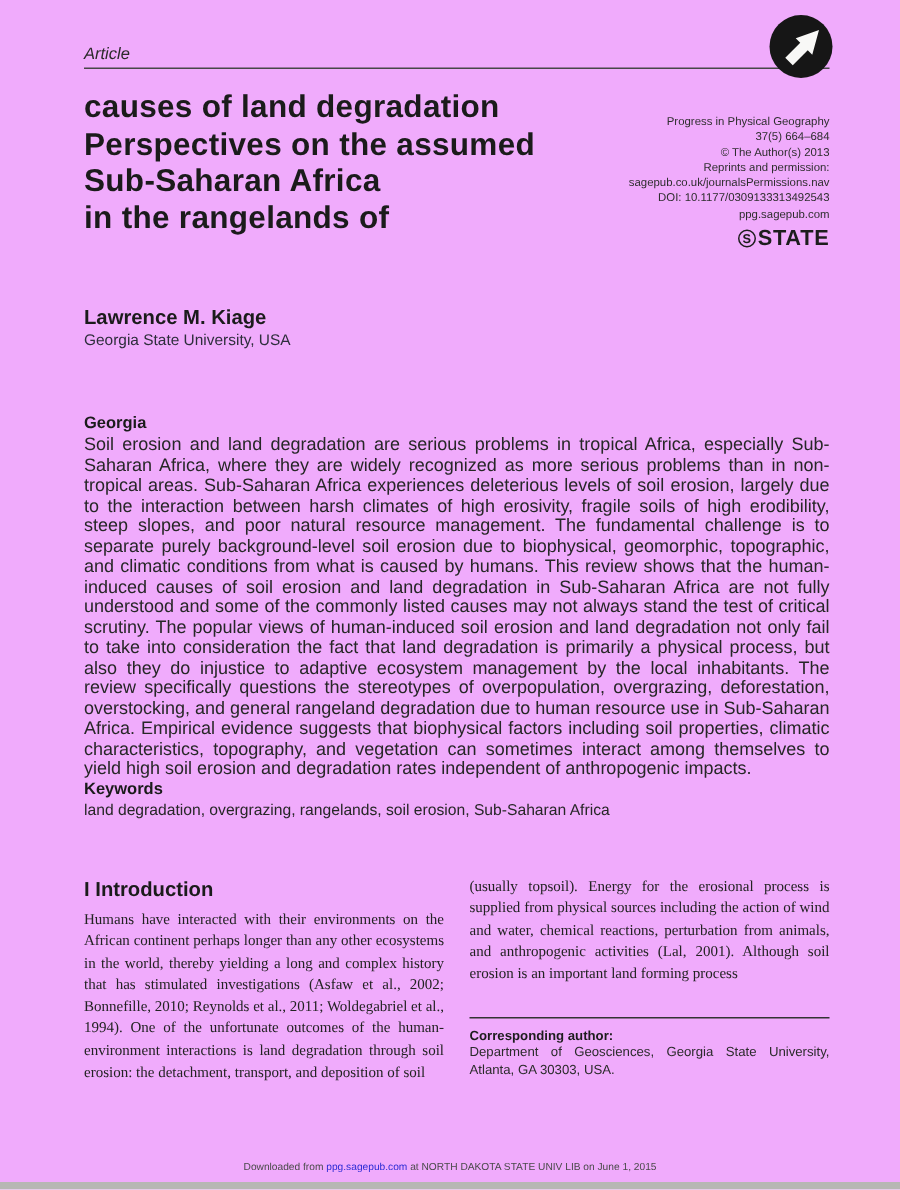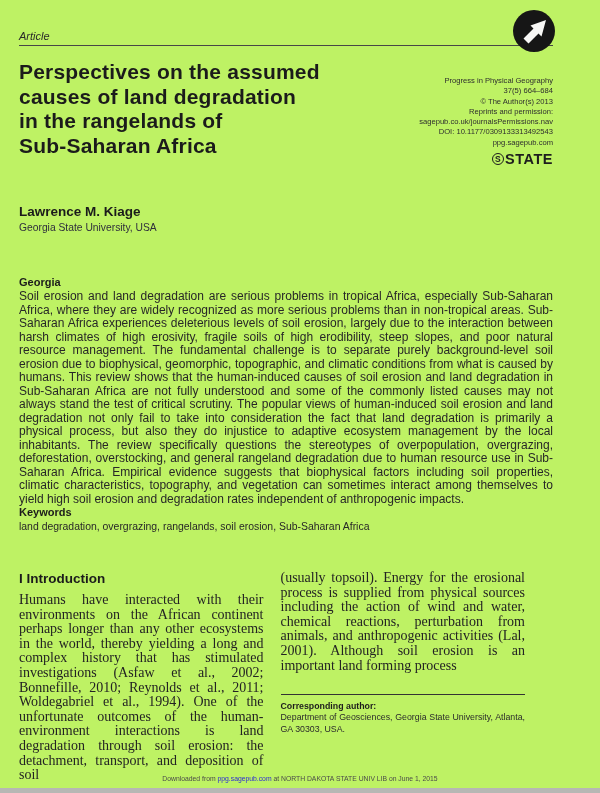--- a/index.html
+++ b/index.html
@@ -1,25 +1,25 @@
 <!DOCTYPE html>
 <html><head>
 <meta charset="utf-8">
 <style>
   * { margin:0; padding:0; box-sizing:border-box; }
   html,body { background:#e9e9e7; }
   .page {
     position:relative;
     width:600px; height:793px;
     margin:0 auto;
-    background:#bef264;
+    background:#f0abfc;
     font-family:"Liberation Sans", sans-serif;
     color:#262626;
     overflow:hidden;
-    padding:30px 47px 0 19px;
+    padding:30px 47px 0 56px;
   }
   .kicker { font-style:italic; font-size:11px; color:#2a2a2a; }
   .top-rule { border-bottom:1.6px solid #474747; margin-top:3px; }
 
   .logo-circle { position:absolute; top:9px; right:44px; width:44px; height:44px; }
 
   .masthead { position:relative; margin-top:14px; }
   .title { font-weight:bold; font-size:21px; line-height:24.5px; color:#1b1b1b; letter-spacing:0.2px; max-width:330px; }
   .journal-info { position:absolute; top:16px; right:0; text-align:right; font-size:7.6px; line-height:10.3px; color:#2e2e2e; }
   .sage-logo { margin-top:5px; font-size:14.5px; font-weight:600; letter-spacing:0.5px; color:#1d1d1d; display:flex; justify-content:flex-end; align-items:center; gap:1px; }
@@ -32,21 +32,21 @@
   .abstract { margin-top:43px; }
   .block-heading { font-weight:bold; font-size:11px; color:#1b1b1b; }
   .abstract-text { margin-top:2px; font-size:12px; line-height:13.5px; text-align:justify; color:#272727; }
 
   .keywords { }
   .keywords-text { margin-top:3px; font-size:10.45px; color:#272727; }
 
   .columns { margin-top:39px; display:flex; gap:17px; }
   .col { width:244.5px; }
   .section-heading { font-weight:bold; font-size:13.5px; color:#1b1b1b; margin-bottom:7px; }
-  .body-text { font-family:"Liberation Serif", serif; font-size:14px; line-height:14.6px; text-align:justify; color:#232323; }
+  .body-text { font-family:"Liberation Serif", serif; font-size:10px; line-height:14.6px; text-align:justify; color:#232323; }
 
   .corr { margin-top:21px; border-top:1.1px solid #333; padding-top:6px; }
   .corr-heading { font-weight:bold; font-size:8.8px; color:#1d1d1d; }
   .corr-text { font-size:8.8px; line-height:11.4px; color:#2b2b2b; text-align:justify; margin-top:1px; }
 
   .footer { position:absolute; left:0; right:0; bottom:11px; text-align:center; font-size:6.8px; color:#4a4a4a; }
   .footer a { color:#2b2bd4; text-decoration:none; }
   .bottom-strip { position:absolute; left:0; right:0; bottom:0; height:5px; background:#b7b7b4; }
 </style>
 </head>
@@ -59,24 +59,24 @@
 
   <div class="logo-circle">
     <svg width="44" height="44" viewBox="0 0 44 44">
       <circle cx="22" cy="22" r="21" fill="#161616"></circle>
       <polygon fill="#f8f8f6" points="11.5,29.5 21.5,19.5 18.5,16.5 34,11 29.5,27.5 26.5,24.5 16.5,34.5"></polygon>
     </svg>
   </div>
 
   <div class="masthead">
     <div class="title">
+      <div>causes of land degradation</div>
       <div>Perspectives on the assumed</div>
-      <div>causes of land degradation</div>
+      <div>Sub-Saharan Africa</div>
       <div>in the rangelands of</div>
-      <div>Sub-Saharan Africa</div>
     </div>
     <div class="journal-info">
       <div>Progress in Physical Geography</div>
       <div>37(5) 664–684</div>
       <div>© The Author(s) 2013</div>
       <div>Reprints and permission:</div>
       <div>sagepub.co.uk/journalsPermissions.nav</div>
       <div>DOI: 10.1177/0309133313492543</div>
       <div>ppg.sagepub.com</div>
       <div class="sage-logo">

